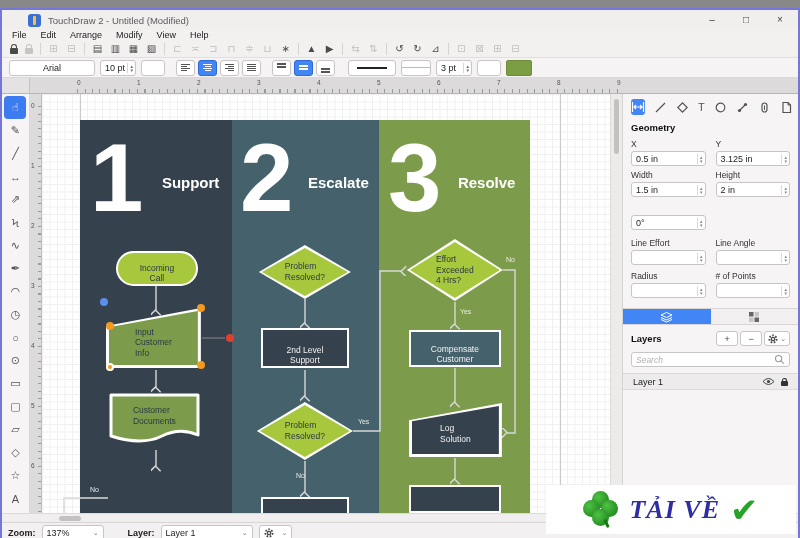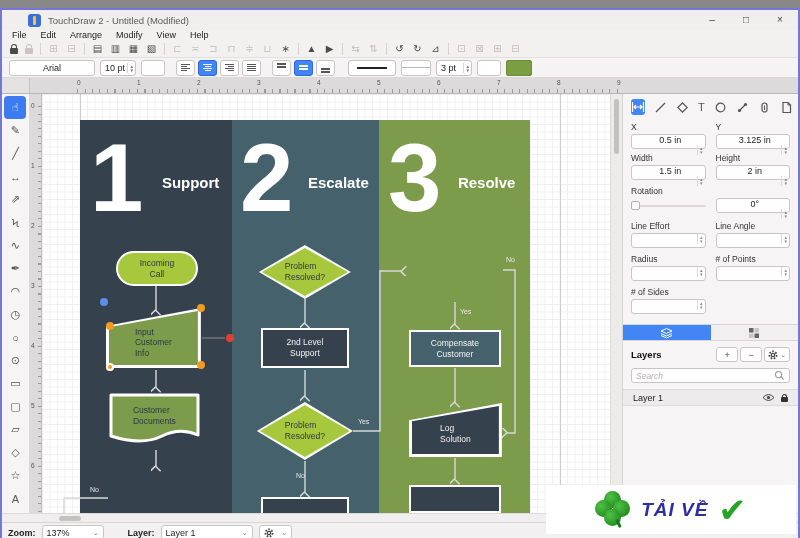--- a/index.html
+++ b/index.html
@@ -66,21 +66,21 @@
   .vruler .rn{height:60px;font-size:6.5px;color:#555;}
   
   .canvas{position:relative;width:570px;height:419px;background:#fff;overflow:hidden;
     background-image:linear-gradient(#f1efef 1px,transparent 1px),linear-gradient(90deg,#f1efef 1px,transparent 1px);
     background-size:7.5px 7.5px;}
   .pageline{position:absolute;top:0;bottom:0;width:1px;background:#ccc9c9;}
   .panel-col{position:absolute;top:26px;height:393px;}
   .bignum{position:absolute;color:#fff;font-size:96px;font-weight:800;line-height:1;letter-spacing:-4px;}
   .coltitle{position:absolute;color:#fff;font-size:15px;font-weight:700;}
   .edges{position:absolute;left:0;top:0;}
-  .node{position:absolute;display:flex;align-items:center;justify-content:center;text-align:center;}
+  .node{position:absolute;display:flex;align-items:flex-end;justify-content:center;text-align:center;}
   .ntx{font-size:8.5px;line-height:1.25;white-space:pre-line;}
   .green-t{color:#2c3844;font-weight:400;}
   .light-t{color:#f2f2f2;}
   .stadium{background:#a7c83d;border:2.5px solid #fff;border-radius:18px;}
   .rect-n{background:#36414e;border:2.5px solid #fff;}
   .rect-t{background:#45616b;border:2.5px solid #fff;}
   .clipshape{position:absolute;}
   .clipshape .outer{position:absolute;inset:0;background:#fff;}
   .clipshape .inner{position:absolute;inset:3px;}
   .clipshape .ntx{position:absolute;inset:0;display:flex;align-items:center;justify-content:center;}
@@ -100,21 +100,21 @@
   .hthumb{position:absolute;left:57px;top:2px;width:22px;height:5px;border-radius:3px;background:#c4c1c1;}
   
   .rpanel{width:176px;background:#f6f4f4;border-left:1px solid #d6d3d3;padding:4px 8px 0 8px;font-size:8.5px;position:relative;}
   .ptabs{display:flex;align-items:center;gap:9px;height:18px;margin-bottom:6px;}
   .ptab{width:22px;height:16px;border-radius:3px;display:flex;align-items:center;justify-content:center;}
   .ptab.sel{background:#4285f4;}
   .pticon{display:flex;align-items:center;justify-content:center;width:15px;height:15px;color:#555;font-size:10px;}
   .sect-title{font-weight:700;font-size:9.5px;margin:2px 0 6px 0;color:#111;}
   .fgrid{display:grid;grid-template-columns:1fr 1fr;column-gap:10px;row-gap:4px;}
   .fld label{display:block;color:#333;margin-bottom:2px;}
-  .inp{height:15px;background:#fff;border:1px solid #c9c5c5;border-radius:3px;display:flex;align-items:center;padding-left:4px;font-size:9px;color:#222;flex-direction:column;}
+  .inp{height:15px;background:#fff;border:1px solid #c9c5c5;border-radius:3px;display:flex;align-items:center;padding-left:4px;font-size:9px;color:#222;}
   .inp .stp{display:flex;flex-direction:column;font-size:5px;line-height:4px;color:#888;border-left:1px solid #ddd9d9;margin-left:auto;padding:1px 2px;}
   .rot-row{display:grid;grid-template-columns:1fr 1fr;column-gap:10px;margin-top:6px;align-items:end;}
   .slider{position:relative;height:15px;}
   .slider .track{position:absolute;left:0;right:0;top:7px;height:2px;background:#ddd9d9;border-radius:1px;}
   .slider .thumb{position:absolute;left:0;top:3px;width:9px;height:9px;background:#fff;border:1px solid #b5b1b1;border-radius:2px;}
   .ltabs{display:flex;height:17px;margin:10px -8px 0 -8px;border-top:1px solid #d9d5d5;border-bottom:1px solid #d9d5d5;}
   .ltab{flex:1;display:flex;align-items:center;justify-content:center;background:#f1efef;}
   .ltab.sel{background:#4285f4;}
   .lhdr{display:flex;align-items:center;margin-top:6px;}
   .lhdr .t{font-weight:700;font-size:9.5px;color:#111;}
@@ -128,22 +128,22 @@
   .lk2::before{content:"";position:absolute;left:1px;top:-3px;width:3px;height:3px;border:1.2px solid #333;border-bottom:none;border-radius:3px 3px 0 0;}
   
   .statusbar{height:20px;background:#f2f0f0;border-top:1px solid #d8d5d5;display:flex;align-items:center;padding:0 6px;gap:6px;font-size:9px;}
   .statusbar .lbl{font-weight:700;color:#222;}
   .scombo{height:15px;background:#fff;border:1px solid #c9c5c5;border-radius:3px;display:flex;align-items:center;padding:0 4px;gap:8px;font-size:9px;color:#222;}
   .scombo .chev{color:#777;font-size:7px;}
   .zoomc{width:62px;}.layerc{width:92px;}
   
   .watermark{position:absolute;right:2px;bottom:8px;width:250px;height:49px;background:#fff;
     display:flex;align-items:center;justify-content:center;gap:10px;z-index:50;}
-  .wm-text{font-family:Liberation Sans, sans-serif;font-weight:700;font-style:italic;
-    font-size:19px;color:#2d2da5;letter-spacing:1px;}
+  .wm-text{font-family:Liberation Serif, serif;font-weight:700;font-style:italic;
+    font-size:26px;color:#2d2da5;letter-spacing:1px;}
   .clover{position:relative;width:36px;height:38px;}
   .clover i{position:absolute;width:17px;height:17px;border-radius:50%;background:radial-gradient(circle at 35% 35%,#4fc245,#157a15);}
   .clover .l1{left:9px;top:0;}.clover .l2{left:0;top:9px;}.clover .l3{left:18px;top:9px;}.clover .l4{left:9px;top:18px;}
   .clover .stem{position:absolute;left:22px;top:28px;width:3px;height:9px;background:#157a15;border-radius:2px;transform:rotate(-25deg);}
   .wm-check{font-size:34px;color:#27a427;font-weight:700;line-height:1;}
   svg{display:block;}
 </style>
 </head>
 <body>
 
@@ -406,20 +406,27 @@
 
       <div class="clipshape diamond d-lime" style="left:215px;top:308px;width:96px;height:58px">
         <div class="outer"></div>
           <div class="inner"></div>
         <span class="ntx green-t">Problem
 Resolved?</span>
       </div>
 
       <div class="node rect-n" style="left:219px;top:403px;width:88px;height:30px"></div>
 
+      <div class="clipshape diamond d-lime" style="left:365px;top:145px;width:96px;height:62px">
+        <div class="outer"></div>
+          <div class="inner"></div>
+        <span class="ntx green-t">Effort
+Exceeded
+4 Hrs?</span>
+      </div>
 
       <div class="node rect-t" style="left:367px;top:236px;width:92px;height:37px">
         <span class="ntx light-t">Compensate
 Customer</span>
       </div>
 
       <div class="clipshape mi2" style="left:367px;top:309px;width:93px;height:54px">
         <div class="outer"></div>
           <div class="inner"></div>
         <span class="ntx light-t" style="padding-top:8px">Log
@@ -483,20 +490,21 @@
             </svg>
         </span>
         <span class="pticon">
           <svg width="13" height="13" viewBox="0 0 13 13">
               <path d="M3,1.5 H8 L10.5,4 V11.5 H3 Z" fill="none" stroke="#555" stroke-width="1.2"></path>
               <path d="M8,1.5 V4 H10.5" fill="none" stroke="#555" stroke-width="1"></path>
             </svg>
         </span>
       </div>
 
+      <div class="sect-title">Geometry</div>
 
       <div class="fgrid">
           <div class="fld">
           <label>X</label>
           <div class="inp">
             <span>0.5 in</span>
             <span class="stp">
                 <span>▴</span>
                 <span>▾</span>
               </span>
@@ -529,27 +537,20 @@
             <span class="stp">
                 <span>▴</span>
                 <span>▾</span>
               </span>
           </div>
         </div>
         </div>
 
       <div class="rot-row">
         <div class="fld">
-          <label>Rotation</label>
-          <div class="slider">
-            <div class="track"></div>
-              <div class="thumb"></div>
-          </div>
-        </div>
-        <div class="fld">
           <label>&nbsp;</label>
           <div class="inp">
             <span>0°</span>
             <span class="stp">
                 <span>▴</span>
                 <span>▾</span>
               </span>
           </div>
         </div>
       </div>
@@ -580,30 +581,20 @@
           <div class="inp">
             <span></span>
             <span class="stp">
                 <span>▴</span>
                 <span>▾</span>
               </span>
           </div>
         </div>
           <div class="fld">
           <label># of Points</label>
-          <div class="inp">
-            <span></span>
-            <span class="stp">
-                <span>▴</span>
-                <span>▾</span>
-              </span>
-          </div>
-        </div>
-          <div class="fld">
-          <label># of Sides</label>
           <div class="inp">
             <span></span>
             <span class="stp">
                 <span>▴</span>
                 <span>▾</span>
               </span>
           </div>
         </div>
         </div>
 

